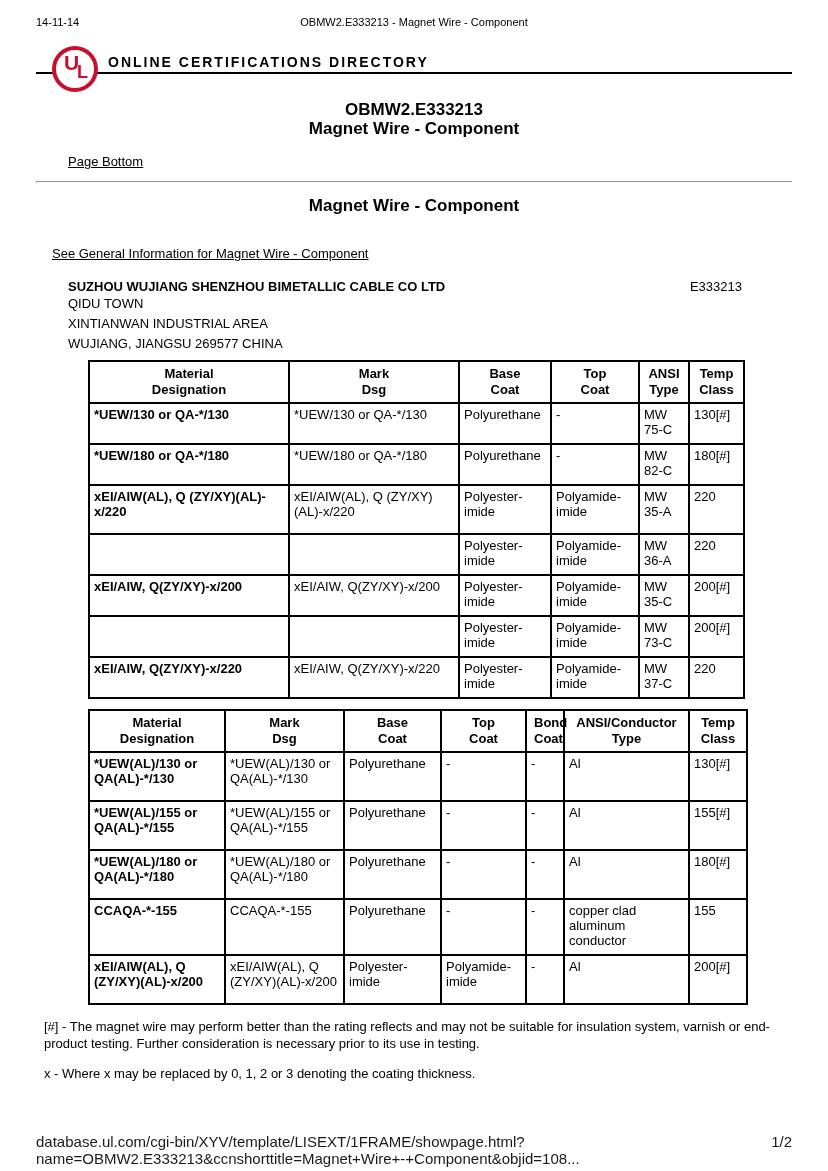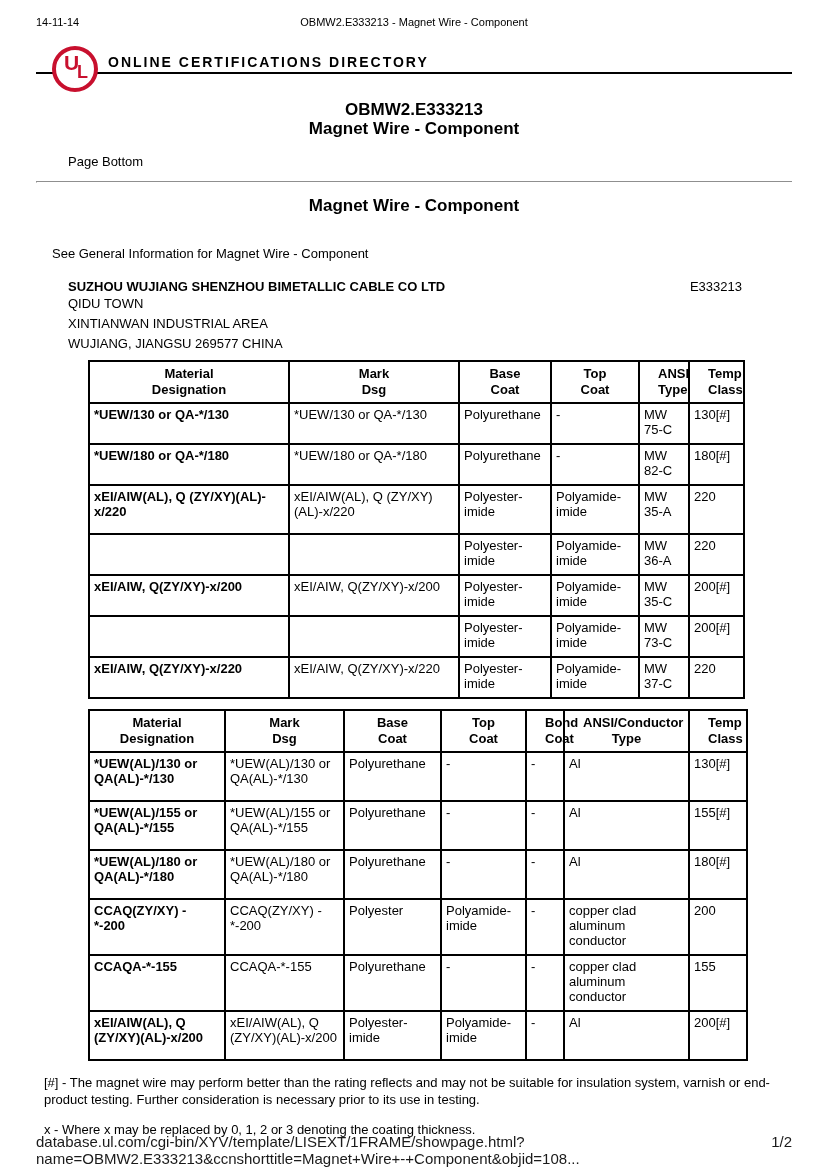--- a/index.html
+++ b/index.html
@@ -32,21 +32,21 @@
     position: absolute; left: 21px; top: 12px;
     font-size: 18px; font-weight: bold; color: #c8102e;
   }
   .brand-text {
     position: absolute; left: 72px; top: 10px; z-index: 2;
     font-size: 14px; font-weight: bold; letter-spacing: 2px; background: transparent;
   }
 
   
   .doc-title-block { text-align: center; margin-top: 4px; font-weight: bold; font-size: 17px; line-height: 19px; }
-  .link { color: #000; cursor: pointer; }
+  .link { color: #000; text-decoration: underline; cursor: pointer; }
   .page-bottom { display: inline-block; margin: 16px 0 0 32px; font-size: 13px; }
   hr.rule {
     margin-top: 11px; border: none; height: 2px;
     border-top: 1px solid #8f8f8f; border-left: 1px solid #8f8f8f;
     border-bottom: 1px solid #fff; background: #d9d9d9;
   }
   .section-title { text-align: center; font-weight: bold; font-size: 17px; margin-top: 13px; }
   .gen-info { display: inline-block; margin: 30px 0 0 16px; font-size: 13px; }
 
   
@@ -57,21 +57,21 @@
   .address-line { line-height: 20px; }
   .address-line:first-of-type { margin-top: 2px; }
 
   
   table { border-collapse: collapse; table-layout: fixed; margin-left: 52px; background: #fff; }
   #table1 { margin-top: 6px; width: 655px; }
   #table2 { margin-top: 10px; width: 658px; }
   th, td { border: 2px solid #000; font-size: 13px; }
   th {
     font-weight: bold; vertical-align: middle;
-    padding: 4px 18px; line-height: 16px; white-space: pre-line;
+    padding: 4px 7px; line-height: 16px; white-space: pre-line;
   }
   td { vertical-align: top; text-align: left; padding: 3px 4px 6px 4px; line-height: 15px; }
   td:first-child { font-weight: bold; padding-bottom: 14px; }
 
   
   .notes { margin-top: 13px; margin-left: 8px; font-size: 13px; line-height: 17px; }
   .note + .note { margin-top: 13px; }
 
   
   .print-footer {
@@ -256,29 +256,20 @@
         <tr>
           <td>*UEW(AL)/180 or QA(AL)-*/180</td>
           <td>*UEW(AL)/180 or QA(AL)-*/180</td>
           <td>Polyurethane</td>
           <td>-</td>
           <td>-</td>
           <td>Al</td>
           <td>180[#]</td>
         </tr>
         <tr>
-          <td>CCAQ(ZY/XY) - *-200</td>
-          <td>CCAQ(ZY/XY) - *-200</td>
-          <td>Polyester</td>
-          <td>Polyamide-imide</td>
-          <td>-</td>
-          <td>copper clad aluminum conductor</td>
-          <td>200</td>
-        </tr>
-        <tr>
           <td>CCAQA-*-155</td>
           <td>CCAQA-*-155</td>
           <td>Polyurethane</td>
           <td>-</td>
           <td>-</td>
           <td>copper clad aluminum conductor</td>
           <td>155</td>
         </tr>
         <tr>
           <td>xEI/AIW(AL), Q (ZY/XY)(AL)-x/200</td>

